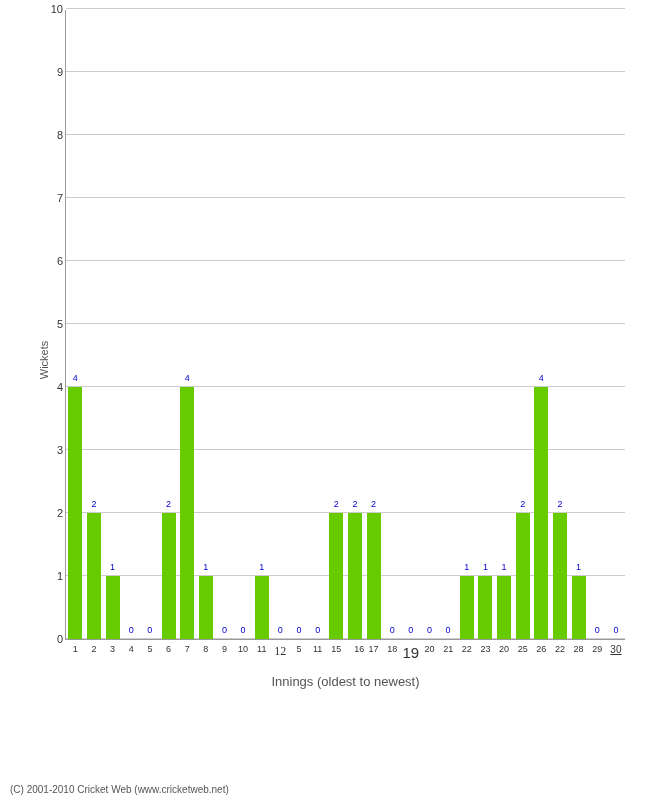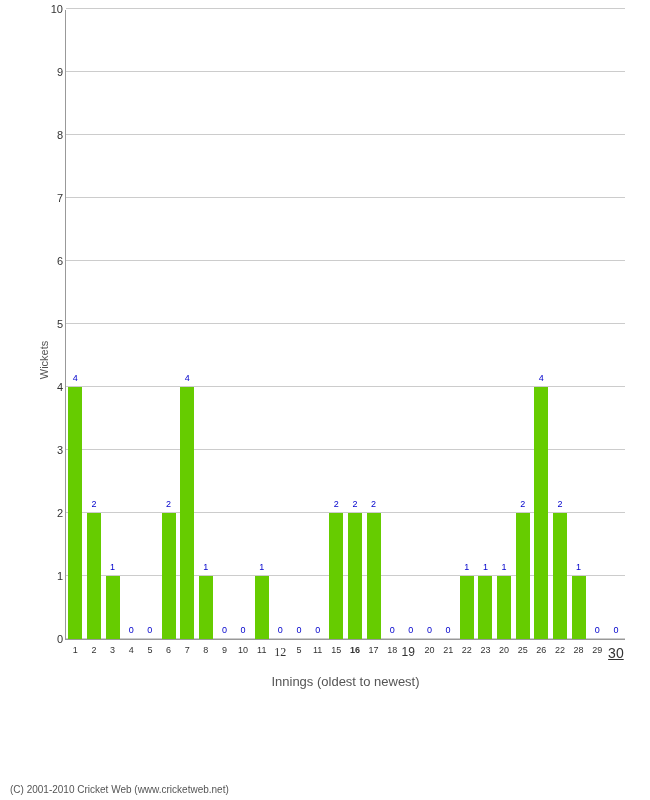--- a/index.html
+++ b/index.html
@@ -228,35 +228,35 @@
           <div style="flex: 1 1 0%; text-align: center; font-size: 9px; color: rgb(51, 51, 51);">6</div>
           <div style="flex: 1 1 0%; text-align: center; font-size: 9px; color: rgb(51, 51, 51);">7</div>
           <div style="flex: 1 1 0%; text-align: center; font-size: 9px; color: rgb(51, 51, 51);">8</div>
           <div style="flex: 1 1 0%; text-align: center; font-size: 9px; color: rgb(51, 51, 51);">9</div>
           <div style="flex: 1 1 0%; text-align: center; font-size: 9px; color: rgb(51, 51, 51);">10</div>
           <div style="flex: 1 1 0%; text-align: center; font-size: 9px; color: rgb(51, 51, 51);">11</div>
           <div style="flex: 1 1 0%; text-align: center; font-size: 12px; color: rgb(51, 51, 51); font-family: Liberation Serif, serif;">12</div>
           <div style="flex: 1 1 0%; text-align: center; font-size: 9px; color: rgb(51, 51, 51);">5</div>
           <div style="flex: 1 1 0%; text-align: center; font-size: 9px; color: rgb(51, 51, 51);">11</div>
           <div style="flex: 1 1 0%; text-align: center; font-size: 9px; color: rgb(51, 51, 51);">15</div>
-          <div style="flex: 1 1 0%; text-align: center; font-size: 9px; color: rgb(51, 51, 51); font-weight: bold;">16</div>
+          <div style="flex: 1 1 0%; text-align: right; font-size: 9px; color: rgb(51, 51, 51);">16</div>
           <div style="flex: 1 1 0%; text-align: center; font-size: 9px; color: rgb(51, 51, 51);">17</div>
           <div style="flex: 1 1 0%; text-align: center; font-size: 9px; color: rgb(51, 51, 51);">18</div>
-          <div style="flex: 1 1 0%; font-size: 12px; color: rgb(51, 51, 51);">19</div>
+          <div style="flex: 1 1 0%; text-align: center; font-size: 15px; color: rgb(51, 51, 51);">19</div>
           <div style="flex: 1 1 0%; text-align: center; font-size: 9px; color: rgb(51, 51, 51);">20</div>
           <div style="flex: 1 1 0%; text-align: center; font-size: 9px; color: rgb(51, 51, 51);">21</div>
           <div style="flex: 1 1 0%; text-align: center; font-size: 9px; color: rgb(51, 51, 51);">22</div>
           <div style="flex: 1 1 0%; text-align: center; font-size: 9px; color: rgb(51, 51, 51);">23</div>
           <div style="flex: 1 1 0%; text-align: center; font-size: 9px; color: rgb(51, 51, 51);">20</div>
           <div style="flex: 1 1 0%; text-align: center; font-size: 9px; color: rgb(51, 51, 51);">25</div>
           <div style="flex: 1 1 0%; text-align: center; font-size: 9px; color: rgb(51, 51, 51);">26</div>
           <div style="flex: 1 1 0%; text-align: center; font-size: 9px; color: rgb(51, 51, 51);">22</div>
           <div style="flex: 1 1 0%; text-align: center; font-size: 9px; color: rgb(51, 51, 51);">28</div>
           <div style="flex: 1 1 0%; text-align: center; font-size: 9px; color: rgb(51, 51, 51);">29</div>
-          <div style="flex: 1 1 0%; text-align: center; font-size: 14px; color: rgb(51, 51, 51); text-decoration: underline;">30</div>
+          <div style="flex: 1 1 0%; text-align: center; font-size: 10px; color: rgb(51, 51, 51); text-decoration: underline;">30</div>
         </div>
 
       <div style="position: absolute; bottom: -50px; left: 50%; transform: translateX(-50%); font-size: 13px; color: #555; white-space: nowrap;">Innings (oldest to newest)</div>
     <div style="position: absolute; right: calc(100% + 3px); bottom: 0px; transform: translateY(50%); font-size: 11px; color: rgb(51, 51, 51);">0</div>
         <div style="position: absolute; right: calc(100% + 3px); bottom: 63px; transform: translateY(50%); font-size: 11px; color: rgb(51, 51, 51);">1</div>
         <div style="position: absolute; right: calc(100% + 3px); bottom: 126px; transform: translateY(50%); font-size: 11px; color: rgb(51, 51, 51);">2</div>
         <div style="position: absolute; right: calc(100% + 3px); bottom: 189px; transform: translateY(50%); font-size: 11px; color: rgb(51, 51, 51);">3</div>
         <div style="position: absolute; right: calc(100% + 3px); bottom: 252px; transform: translateY(50%); font-size: 11px; color: rgb(51, 51, 51);">4</div>
         <div style="position: absolute; right: calc(100% + 3px); bottom: 315px; transform: translateY(50%); font-size: 11px; color: rgb(51, 51, 51);">5</div>
         <div style="position: absolute; right: calc(100% + 3px); bottom: 378px; transform: translateY(50%); font-size: 11px; color: rgb(51, 51, 51);">6</div>

